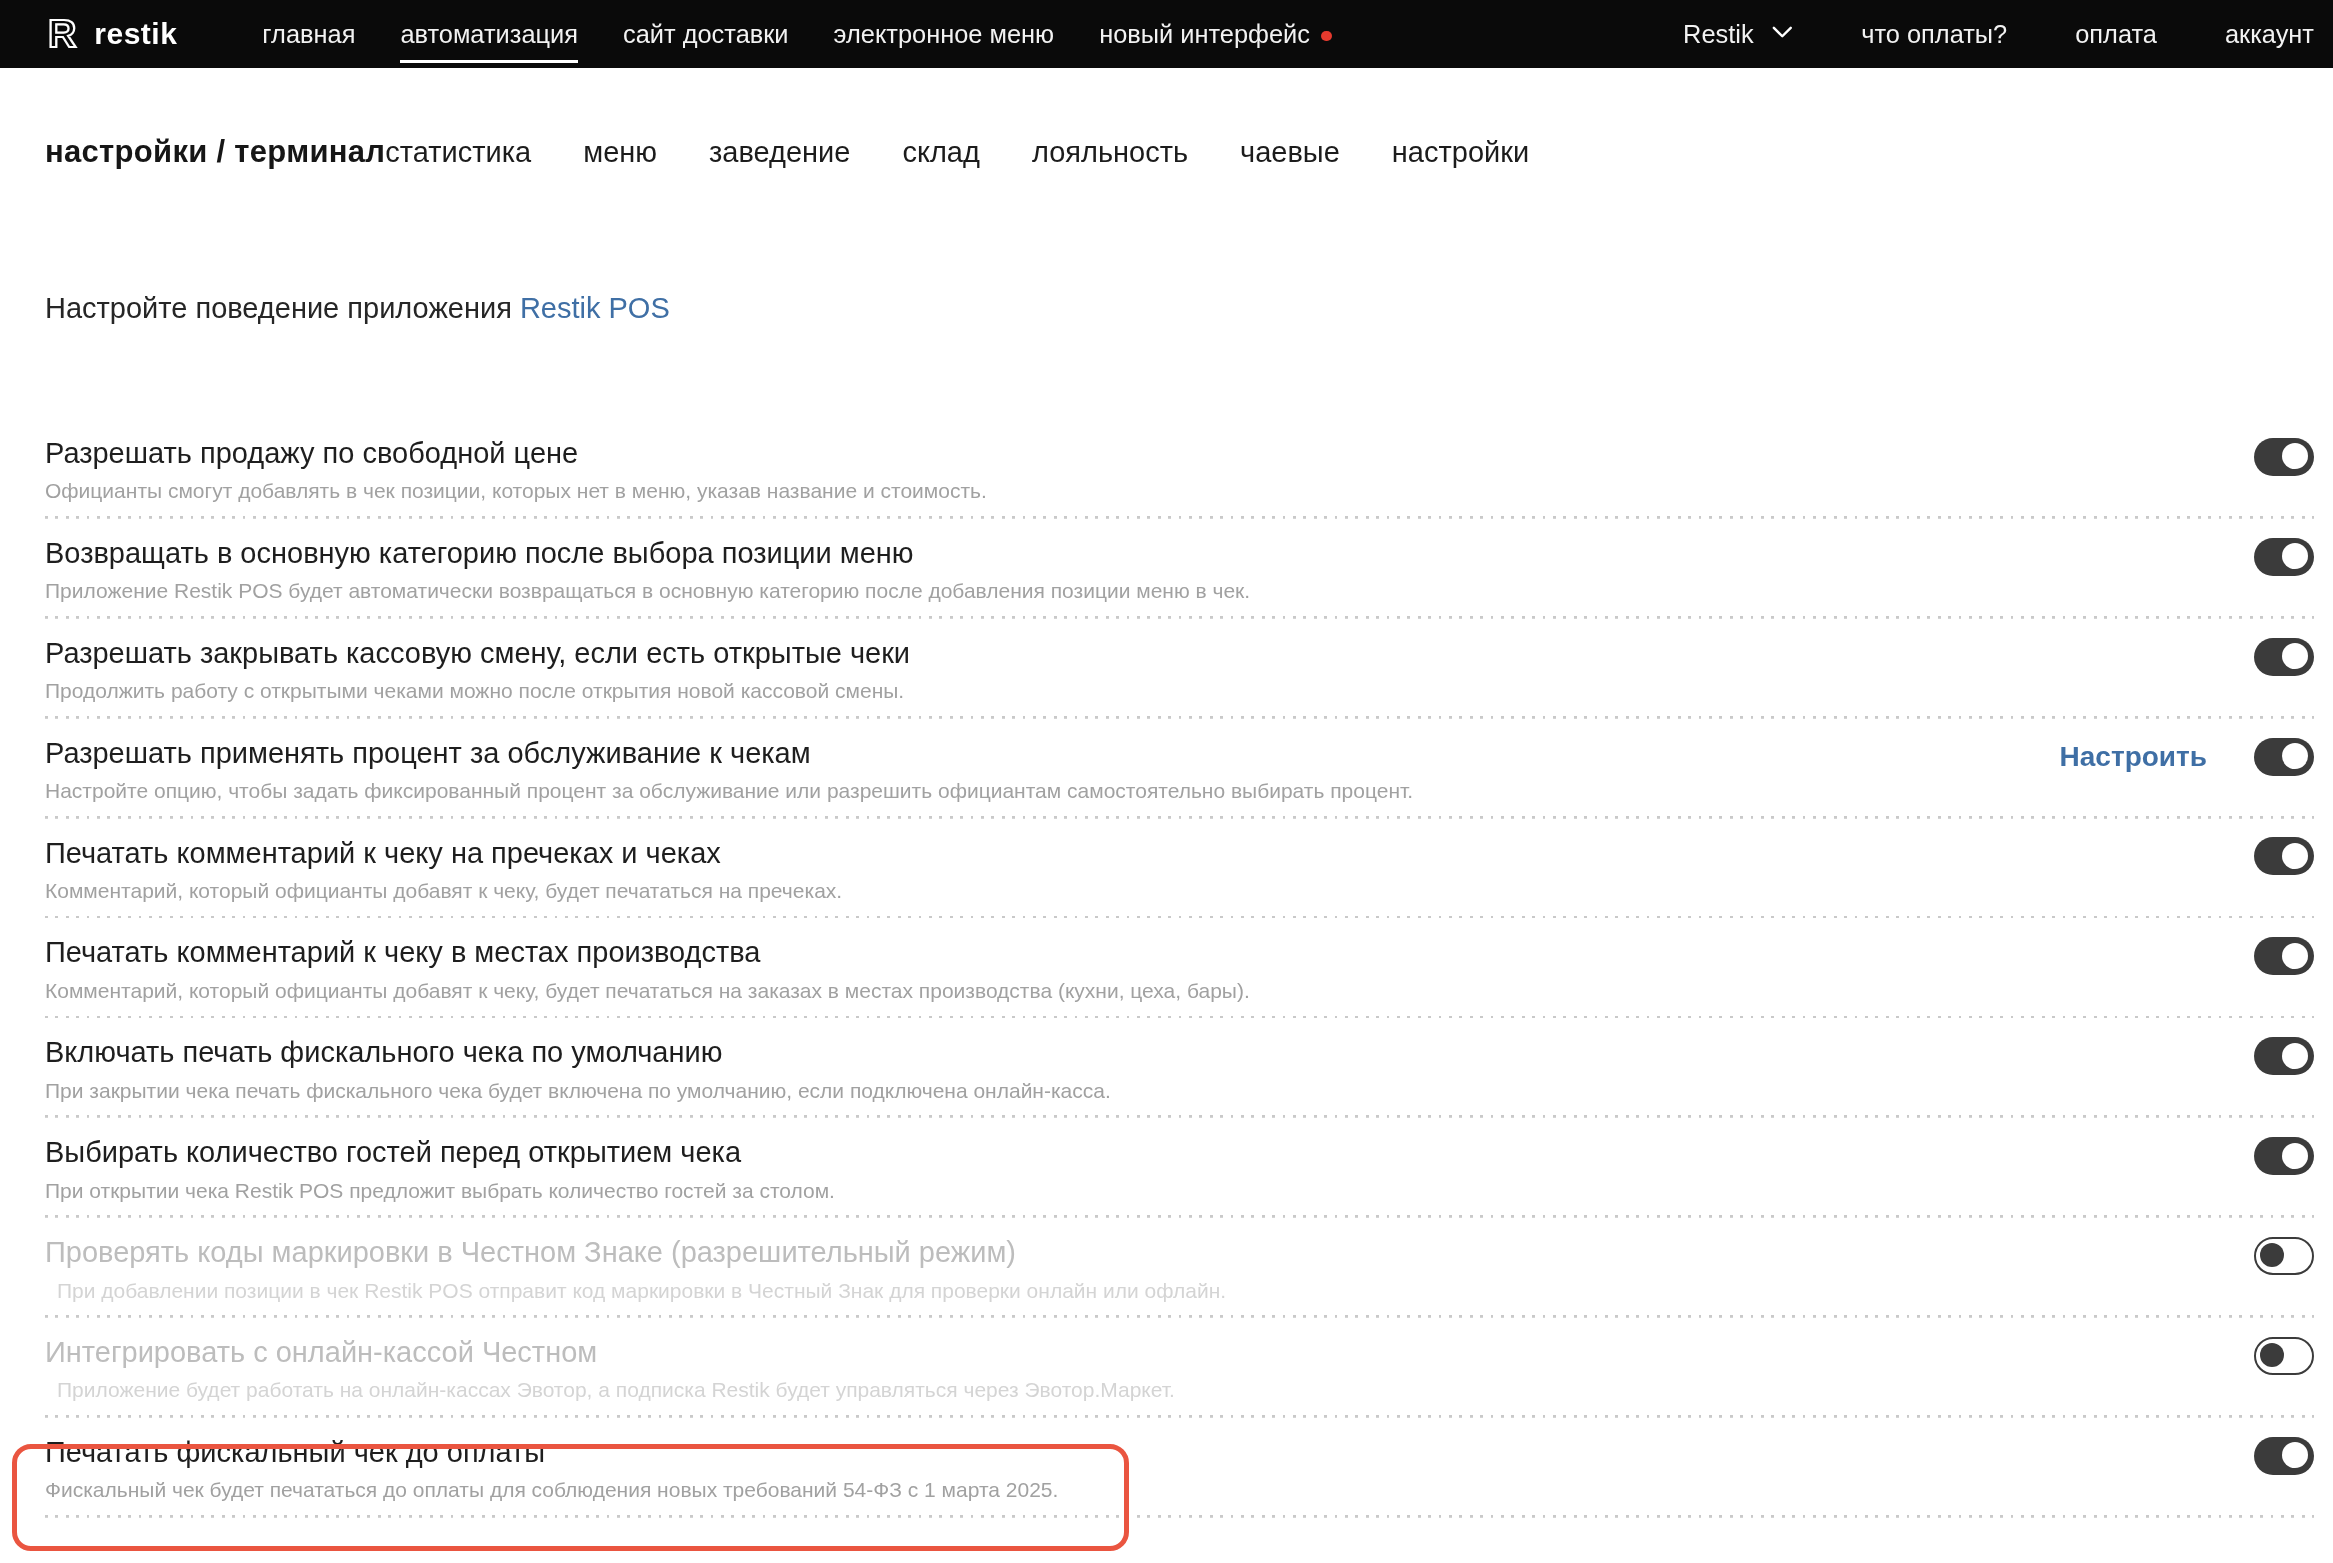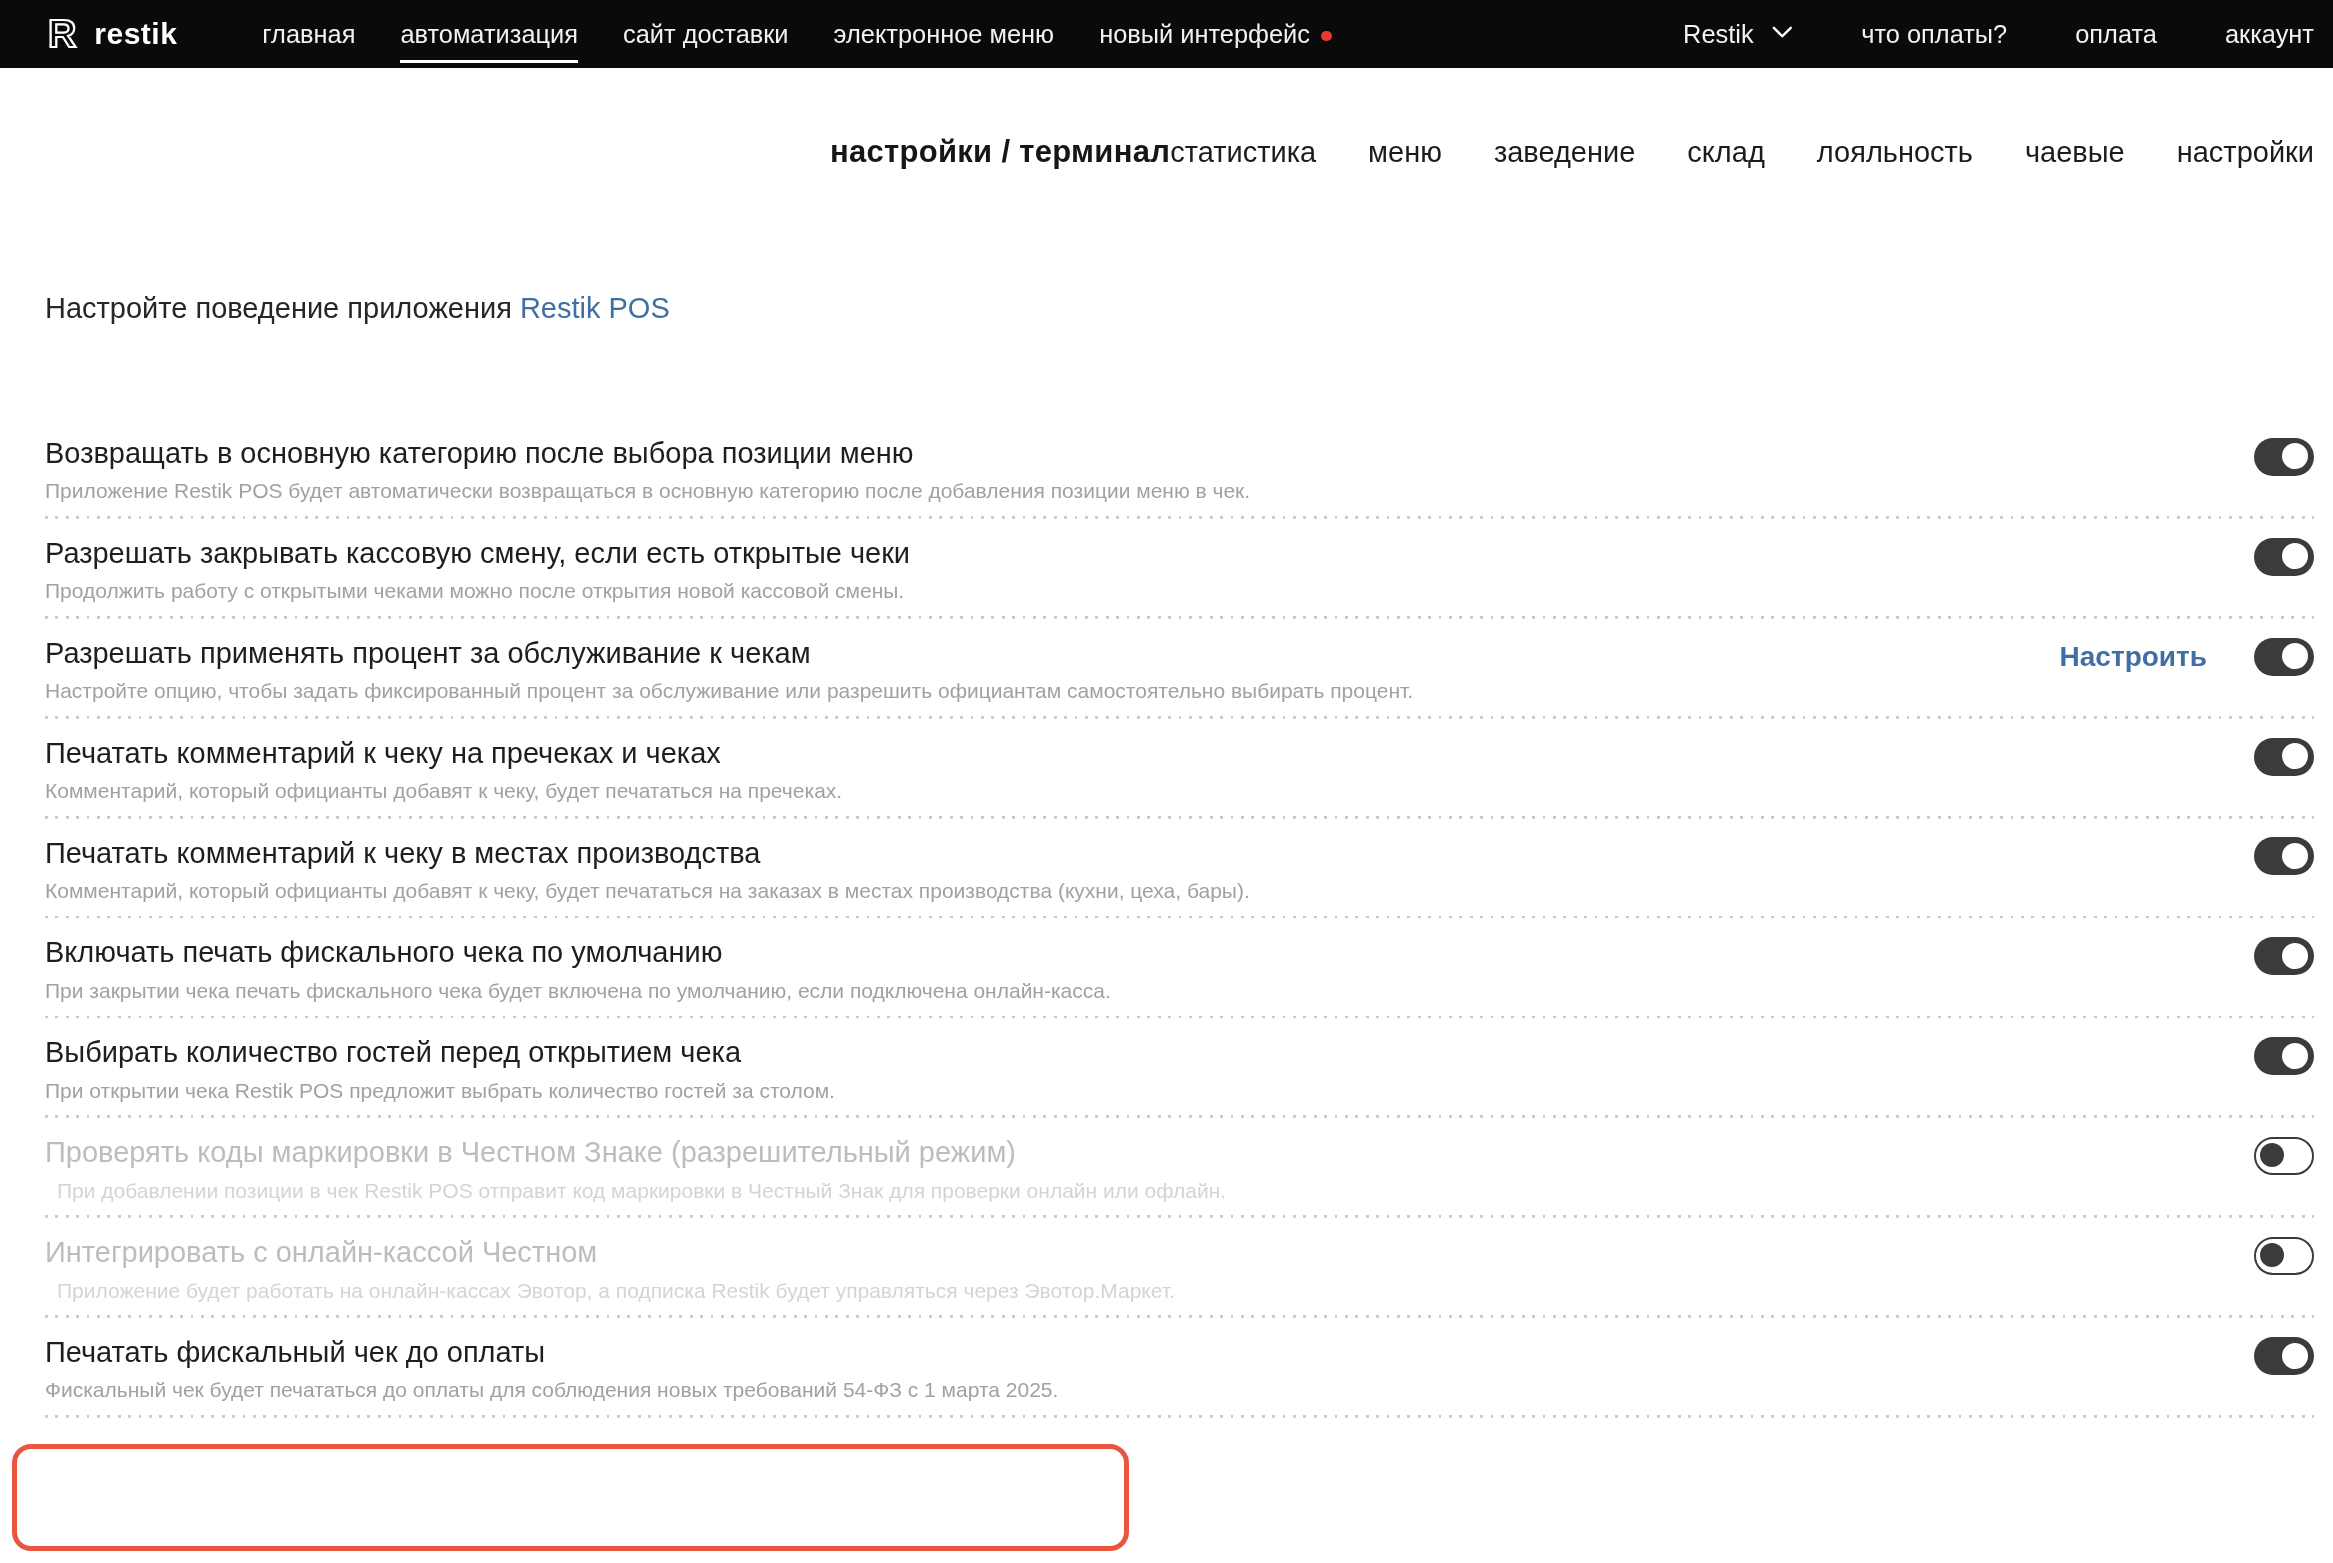--- a/index.html
+++ b/index.html
@@ -17,21 +17,21 @@
   .nav-item { font-size:25.4px; color:#f2f2f2; cursor:pointer; position:relative; white-space:nowrap; }
   .nav-item.active::after { content:""; position:absolute; left:0; right:0; bottom:-14px;
     height:2.8px; background:#ffffff; }
   .badge-dot { display:inline-block; width:10.4px; height:10.4px; border-radius:50%;
     background:#e43a2e; margin-left:11.3px; vertical-align:middle; }
   .nav-right { display:flex; align-items:center; gap:68px; }
   .workspace { display:flex; align-items:center; gap:17px; cursor:pointer; }
 
   
   .page { padding:0 19px 0 45px; }
-  .page-header { display:flex; align-items:baseline; justify-content:flex-end; margin-top:66px; }
+  .page-header { display:flex; align-items:baseline; justify-content:flex-start; margin-top:66px; }
   .page-title { font-size:31px; font-weight:bold; color:#161616; letter-spacing:0.3px; }
   .tabs { display:flex; align-items:baseline; gap:52px; }
   .tab { font-size:29px; color:#1c1c1c; cursor:pointer; white-space:nowrap; }
 
   .intro { margin-top:122px; font-size:29px; color:#262626; }
   .intro a { color:#3f6fa5; text-decoration:none; cursor:pointer;text-align:right; }
 
   
   .rows { margin-top:94px; }
   .row { display:flex; justify-content:space-between; align-items:flex-start;
@@ -107,20 +107,31 @@
       <span class="tab">лояльность</span>
       <span class="tab">чаевые</span>
       <span class="tab">настройки</span>
     </div>
   </div>
 
   <p class="intro"><span>Настройте поведение приложения </span><a>Restik POS</a></p>
 
   <div class="rows">
 
+    <div class="row">
+      <div class="row-text">
+        <div class="row-title">Разрешать продажу по свободной цене</div>
+        <div class="row-desc">Официанты смогут добавлять в чек позиции, которых нет в меню, указав название и стоимость.</div>
+      </div>
+      <div class="row-controls">
+        <div class="toggle on">
+            <span class="knob"></span>
+          </div>
+      </div>
+    </div>
 
     <div class="row">
       <div class="row-text">
         <div class="row-title">Возвращать в основную категорию после выбора позиции меню</div>
         <div class="row-desc">Приложение Restik POS будет автоматически возвращаться в основную категорию после добавления позиции меню в чек.</div>
       </div>
       <div class="row-controls">
         <div class="toggle on">
             <span class="knob"></span>
           </div>

